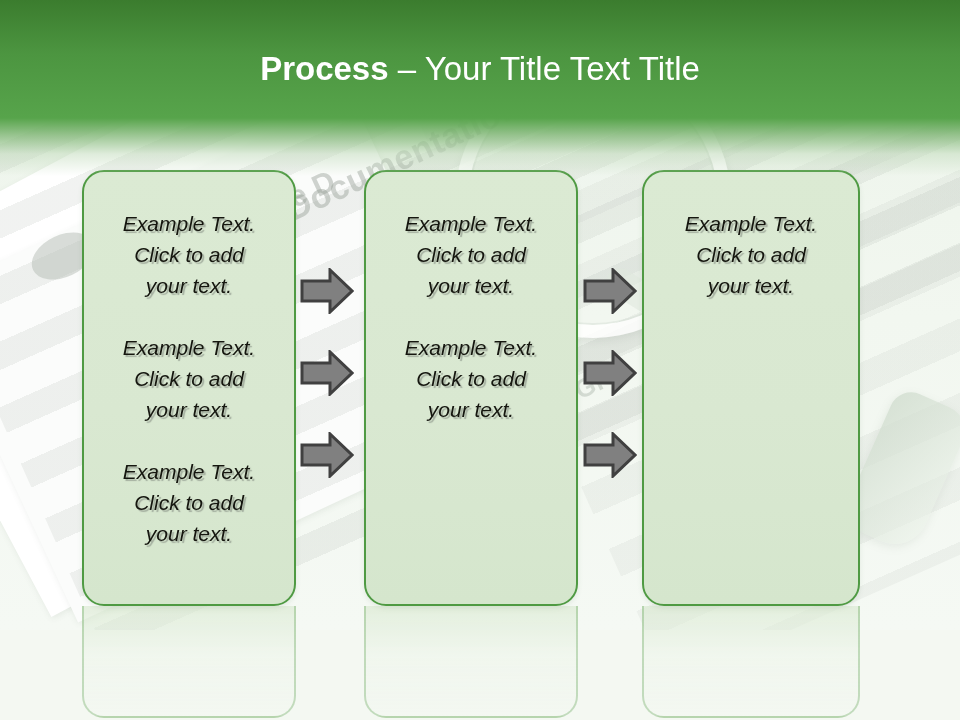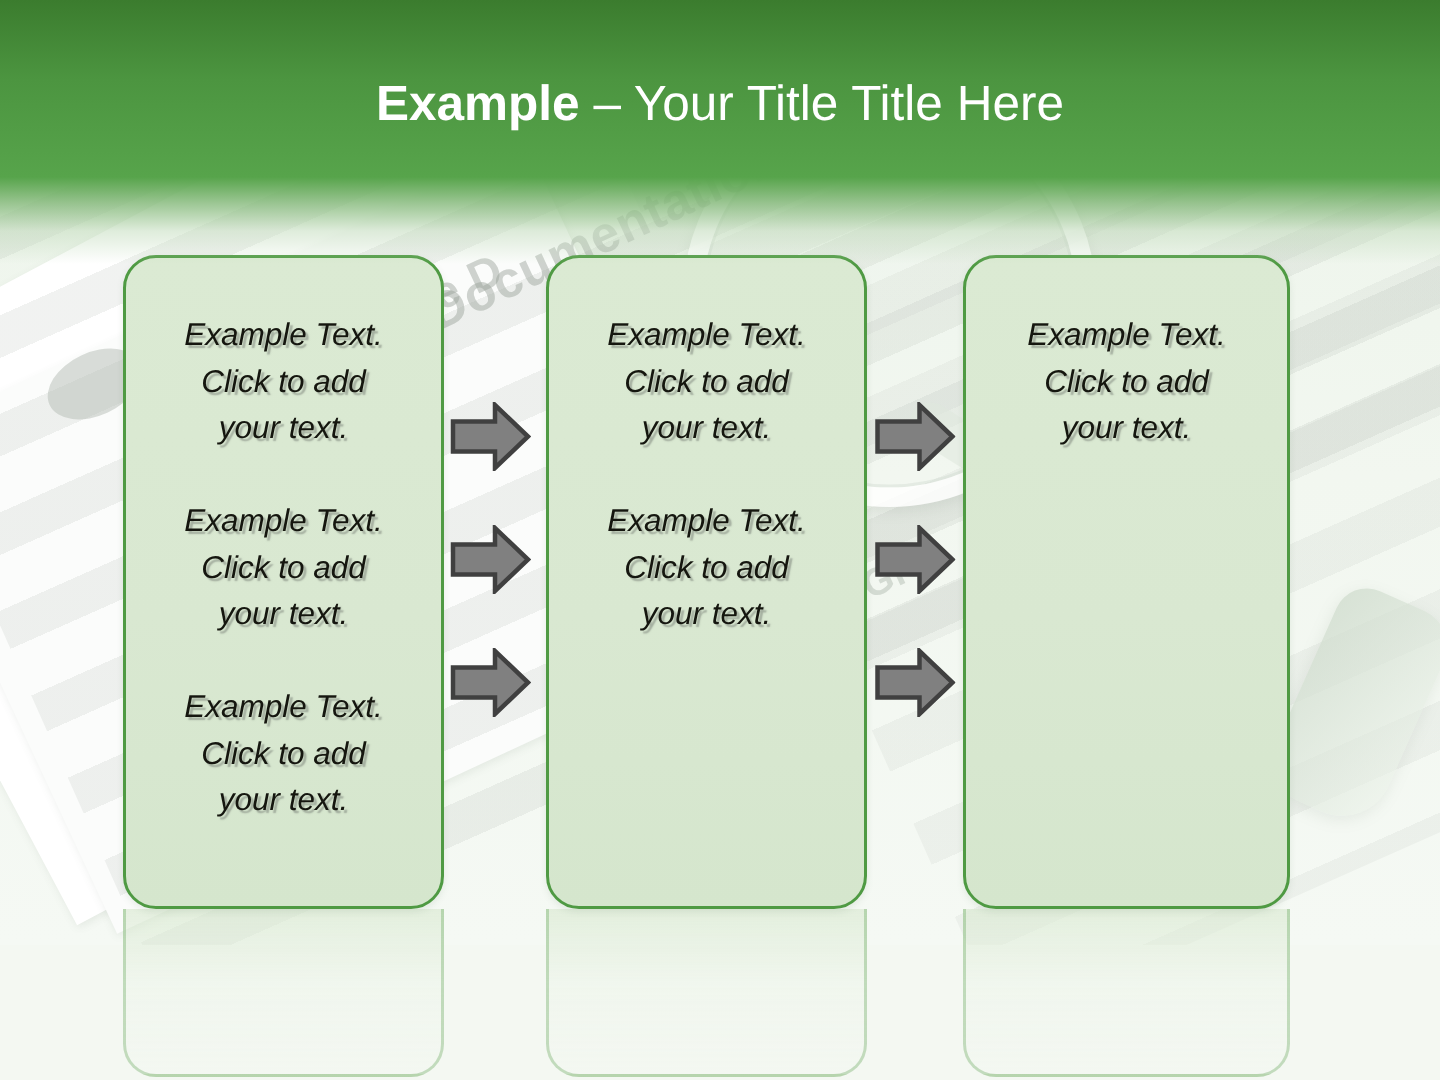--- a/index.html
+++ b/index.html
@@ -177,21 +177,21 @@
 
     <div class="bg-word w-doc">Documentation</div>
     <div class="bg-word w-e">e D</div>
     <div class="bg-word w-num">N 579</div>
     <div class="bg-word w-n2">919</div>
     <div class="bg-word w-poo">POGr</div>
   </div>
 
   <div class="header"></div>
   <div class="header-fade"></div>
-  <div class="title"><b>Example</b><span class="norm"> – Your Title Title Here</span></div>
+  <div class="title"><b>Process</b><span class="norm"> – Your Title Text Title</span></div>
 
   <div class="refl" id="refl1"></div>
   <div class="refl" id="refl2"></div>
   <div class="refl" id="refl3"></div>
 
   <div class="boxes">
 
     <div class="pbox" id="box1">
       <p class="ptext">Example Text.
 Click  to add

